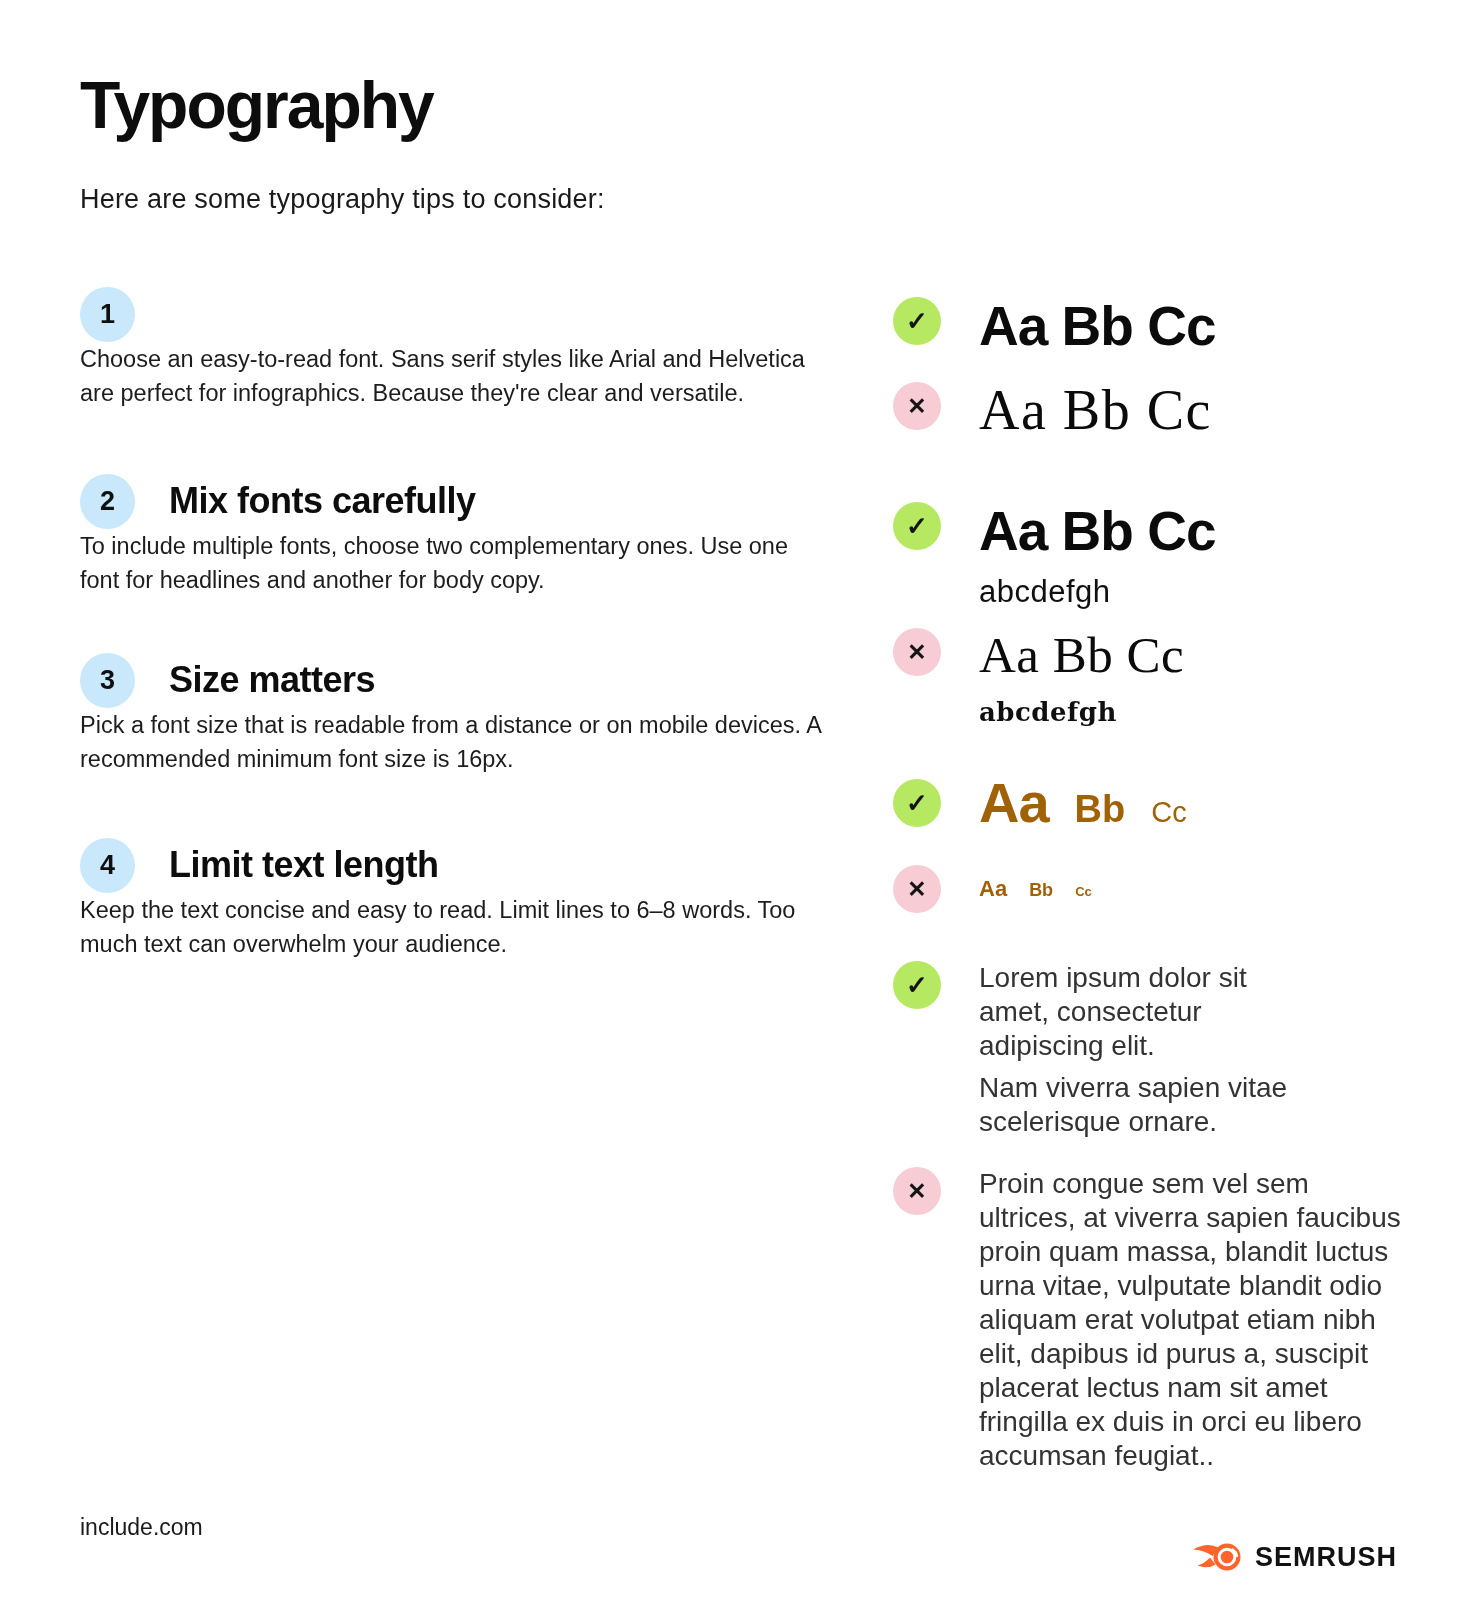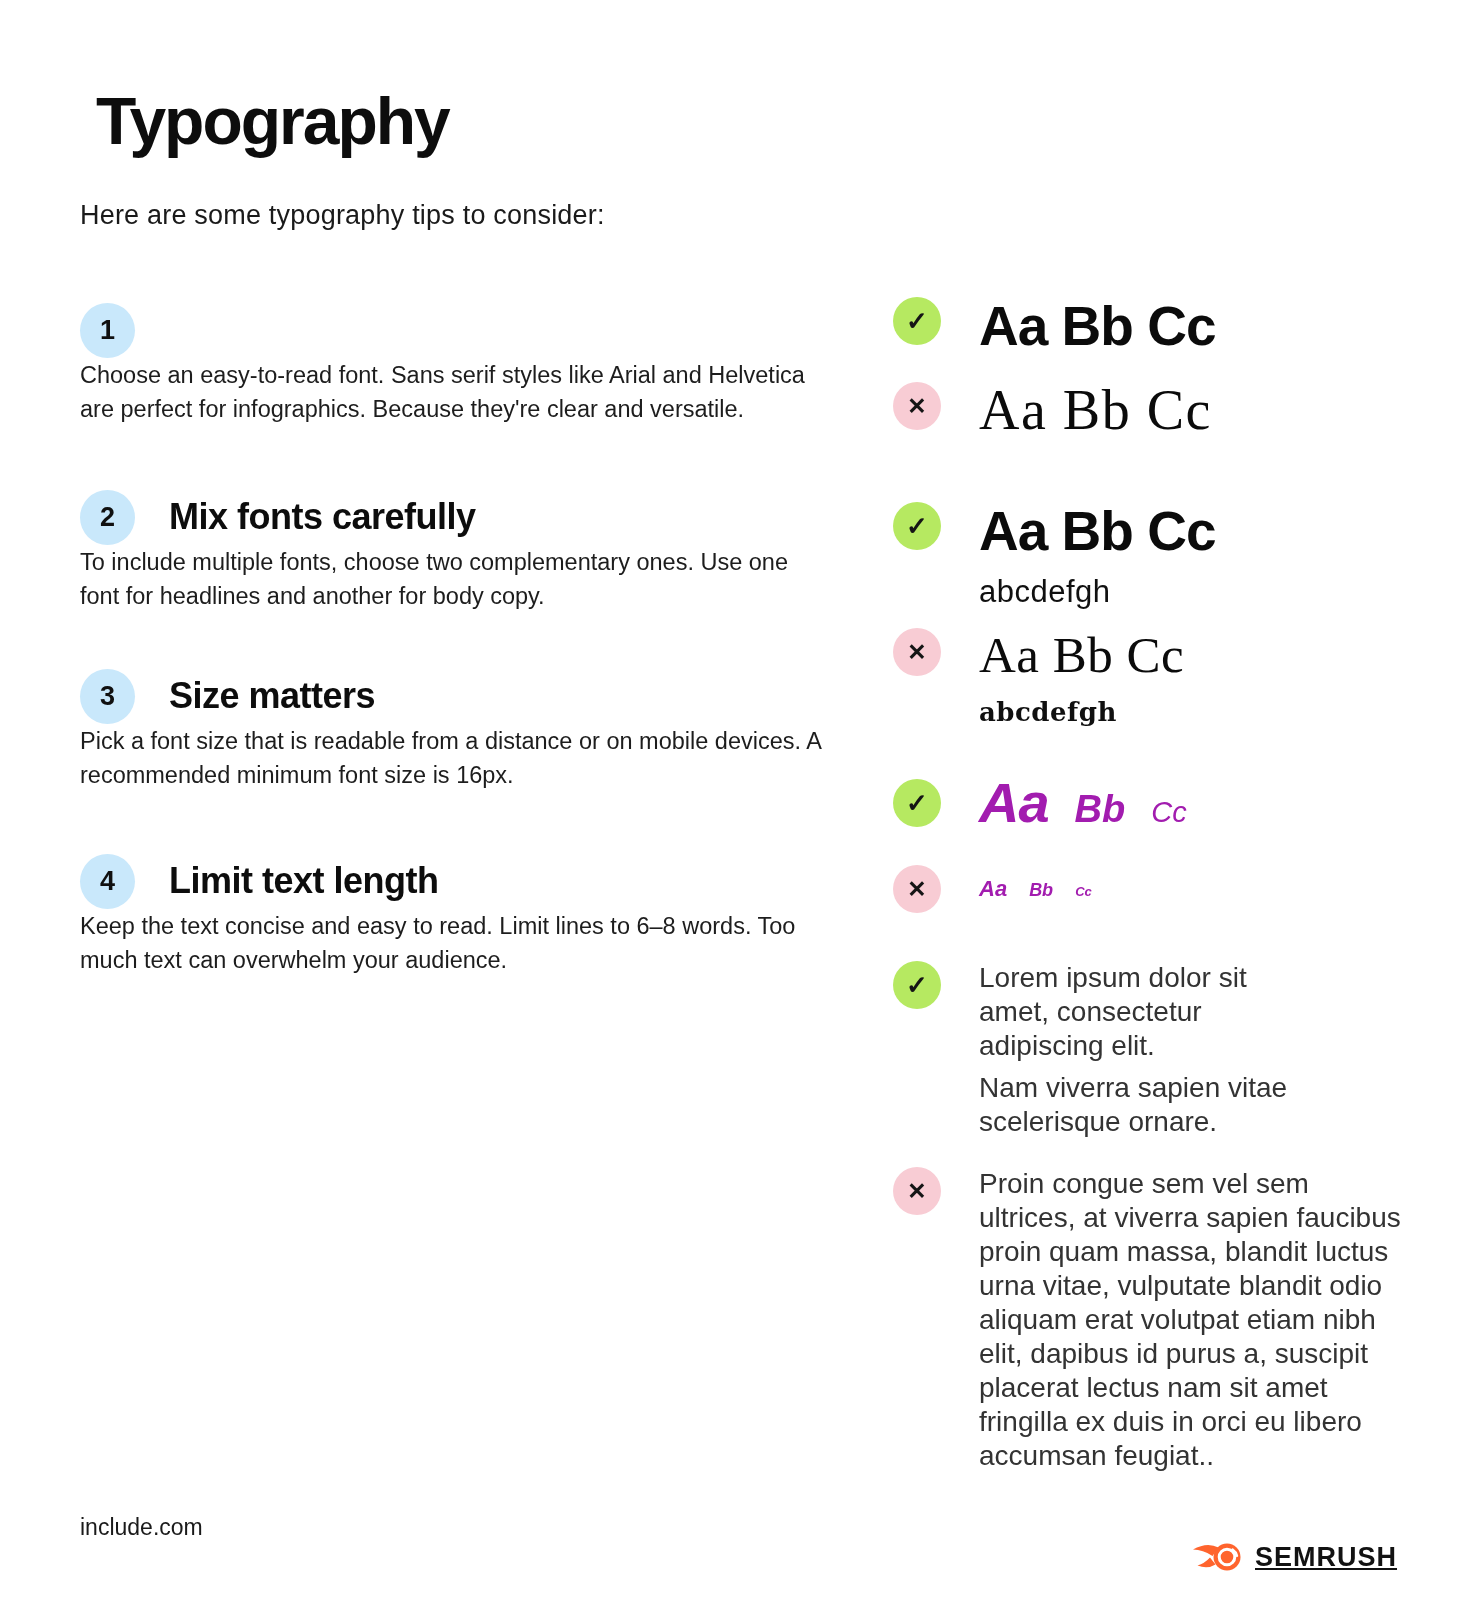--- a/index.html
+++ b/index.html
@@ -4,21 +4,21 @@
 <style>
   html,body { margin:0; padding:0; background:#ffffff; }
   #canvas {
     position:relative; width:1480px; height:1600px; background:#ffffff;
     font-family:"Liberation Sans", sans-serif; color:#111; overflow:hidden;
   }
 
   
   .left-col { position:absolute; left:80px; top:68px; width:770px; }
   .page-title {
-    margin:16px; font-size:66px; font-weight:700; letter-spacing:-2px;
+    margin:0; font-size:66px; font-weight:700; letter-spacing:-2px;
     color:#0d0d0d; line-height:1.15;
   }
   .subtitle { margin-top:40px; font-size:27px; color:#1a1a1a; letter-spacing:0.2px; }
 
   .tips { margin-top:72px; }
   .tip-1 { margin-bottom:64px; }
   .tip-2 { margin-bottom:56px; }
   .tip-3 { margin-bottom:62px; }
   .tip-header { display:flex; align-items:center; gap:34px; }
   .tip-number {
@@ -47,38 +47,38 @@
   .sub-sans { font-size:31px; font-weight:400; color:#101010; margin-top:15px; letter-spacing:0.5px; }
   .sub-slab { font-family:"DejaVu Serif", serif; font-size:26px; font-weight:700; color:#101010; margin-top:16px; letter-spacing:0.5px; }
 
   .letters-row { display:flex; align-items:baseline; }
   .letters-row.big  .l1 { font-size:56px; font-weight:700; letter-spacing:-1px; }
   .letters-row.big  .l2 { font-size:38px; font-weight:600; margin-left:26px; }
   .letters-row.big  .l3 { font-size:29px; font-weight:500; margin-left:26px; }
   .letters-row.small .l1 { font-size:22px; font-weight:700; }
   .letters-row.small .l2 { font-size:18px; font-weight:700; margin-left:22px; }
   .letters-row.small .l3 { font-size:13px; font-weight:700; margin-left:22px; }
-  .letters-row span { line-height:1; color:#a21caf;font-style:italic; }
+  .letters-row span { line-height:1; color:#a16207; }
 
   .lorem { font-size:28px; line-height:34px; color:#333333; width:425px; }
   .lorem p { margin:0; }
   .lorem p + p { margin-top:8px; }
   .lorem-good { width:340px; }
 
   .m-g1-bad  { margin-top:28px; }
   .m-g2-good { margin-top:64px; }
   .m-g2-bad  { margin-top:18px; }
   .m-g3-good { margin-top:48px; }
   .m-g3-bad  { margin-top:34px; }
   .m-g4-good { margin-top:48px; }
   .m-g4-bad  { margin-top:28px; }
 
   
   .footer-site { position:absolute; left:80px; top:1514px; font-size:23px; color:#1a1a1a; }
-  .footer-logo { position:absolute; left:1192px; top:1540px; display:flex; align-items:center; gap:11px;text-decoration:underline; }
+  .footer-logo { position:absolute; left:1192px; top:1540px; display:flex; align-items:center; gap:11px; }
   .footer-wordmark { font-size:27px; font-weight:800; letter-spacing:1px; color:#121212; }
 </style>
 </head>
 <body>
 
 <div id="canvas">
 
   <div class="left-col">
     <h1 class="page-title">Typography</h1>
     <div class="subtitle">Here are some typography tips to consider:</div>

